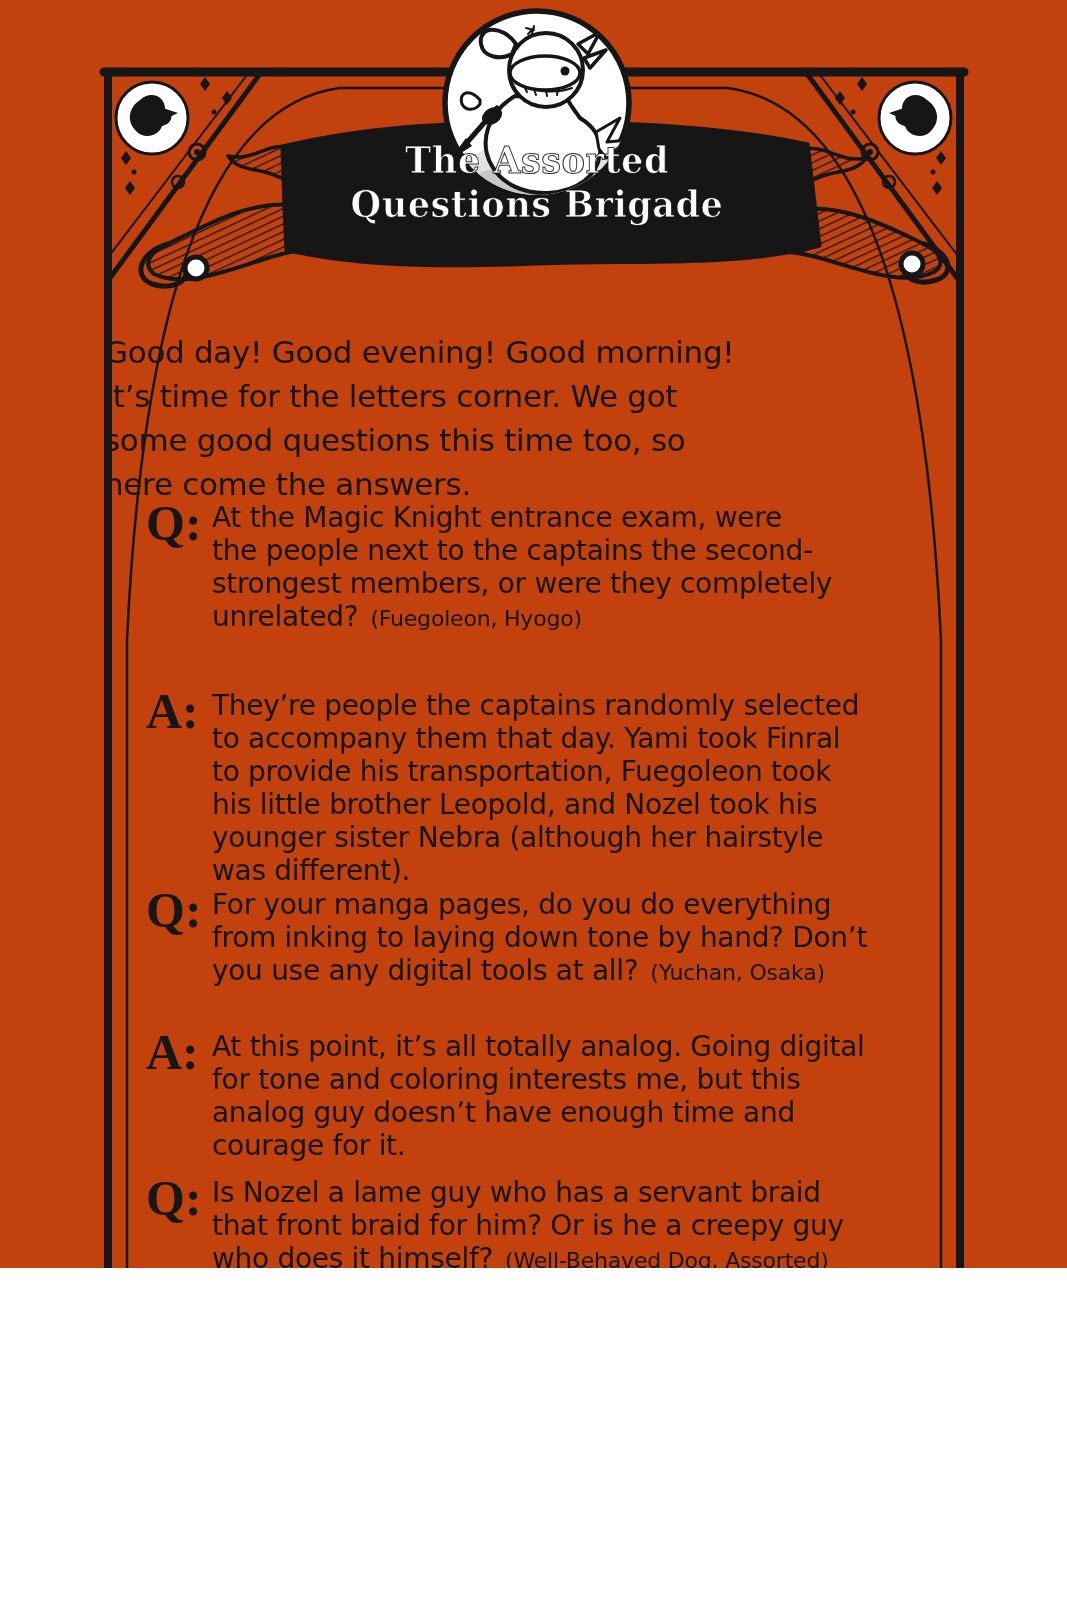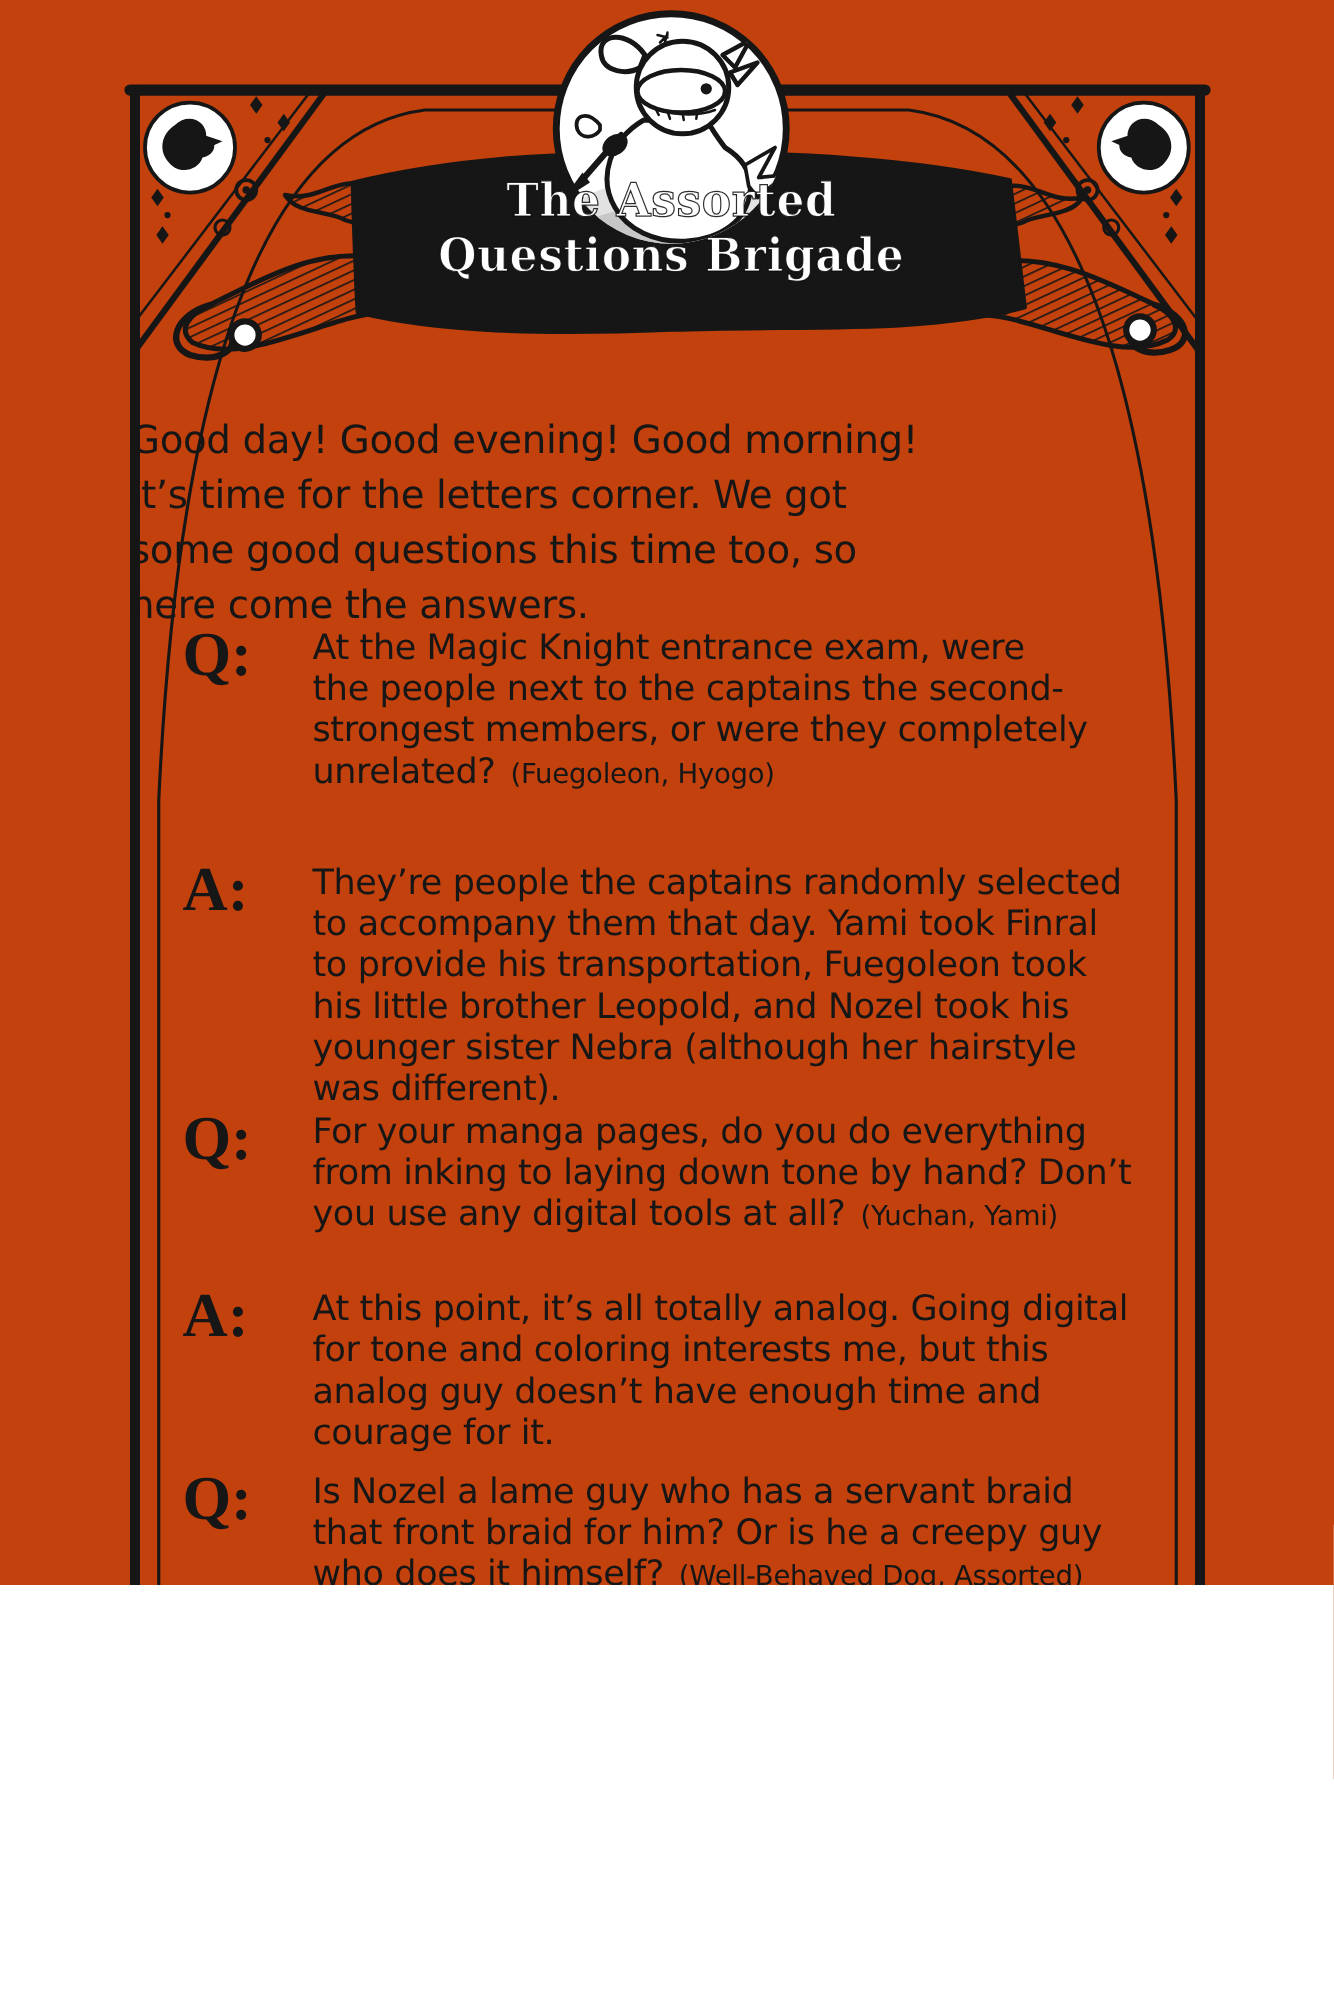--- a/index.html
+++ b/index.html
@@ -8,21 +8,21 @@
   .art{position:absolute;left:0;top:0;width:1067px;height:1600px;}
   .banner-line{position:absolute;left:237px;width:600px;text-align:center;
         font-family:"DejaVu Serif",serif;font-weight:bold;font-size:37px;color:#ffffff;
         letter-spacing:.5px;transform:scaleX(.95);-webkit-text-stroke:1px rgba(10,10,10,.85);
         z-index:5;}
   .intro{position:absolute;left:104px;top:330px;width:860px;text-align:left;
         font-size:31px;line-height:44px;letter-spacing:-.3px;white-space:pre-line;z-index:4;}
   .qa{position:absolute;left:146px;display:flex;z-index:4;}
   .qa-label{flex:none;width:66px;font-family:"Liberation Serif",serif;font-weight:700;
         font-size:50px;line-height:1;margin-top:-3px;}
-  .qa-body{font-size:28px;line-height:33px;letter-spacing:-.3px;margin-left:38px;}
+  .qa-body{font-size:28px;line-height:33px;letter-spacing:-.3px;}
   .qa-text{white-space:pre-line;}
   .qa-attr{font-size:22px;letter-spacing:-.2px;margin-left:12px;}
 </style>
 </head>
 <body>
 
 <div class="page">
 
   <svg class="art" viewBox="0 0 1067 1600" fill="none" stroke-linecap="round" stroke-linejoin="round">
     <defs>
@@ -122,21 +122,21 @@
 to provide his transportation, Fuegoleon took
 his little brother Leopold, and Nozel took his
 younger sister Nebra (although her hairstyle
 was different).</span></div>
   </div>
 
   <div class="qa" style="top:888px">
     <div class="qa-label">Q:</div>
     <div class="qa-body"><span class="qa-text">For your manga pages, do you do everything
 from inking to laying down tone by hand? Don’t
-you use any digital tools at all?</span><span class="qa-attr">(Yuchan, Yami)</span></div>
+you use any digital tools at all?</span><span class="qa-attr">(Yuchan, Osaka)</span></div>
   </div>
 
   <div class="qa" style="top:1030px">
     <div class="qa-label">A:</div>
     <div class="qa-body"><span class="qa-text">At this point, it’s all totally analog. Going digital
 for tone and coloring interests me, but this
 analog guy doesn’t have enough time and
 courage for it.</span></div>
   </div>
 

